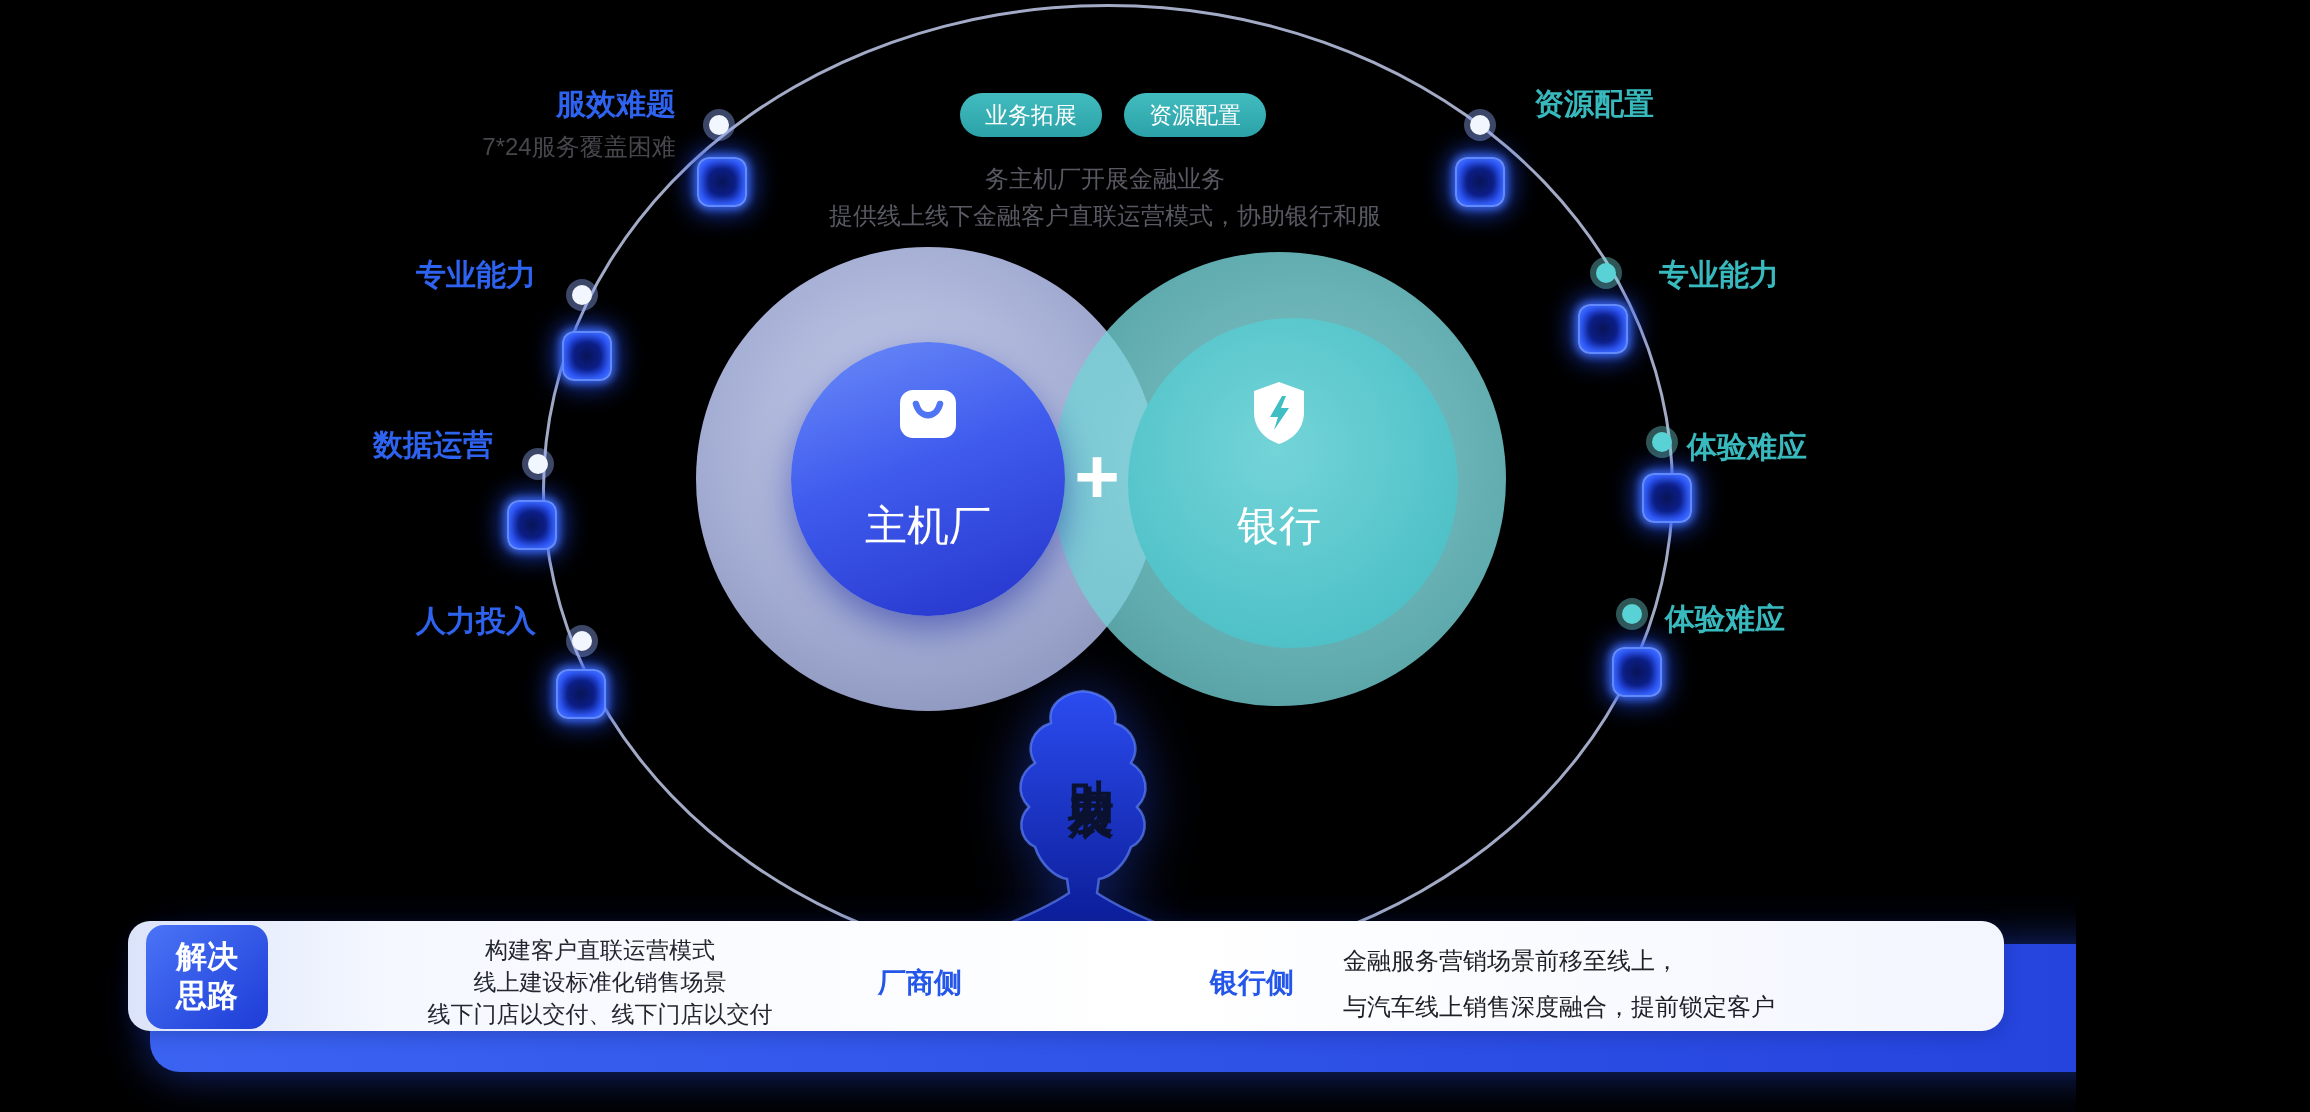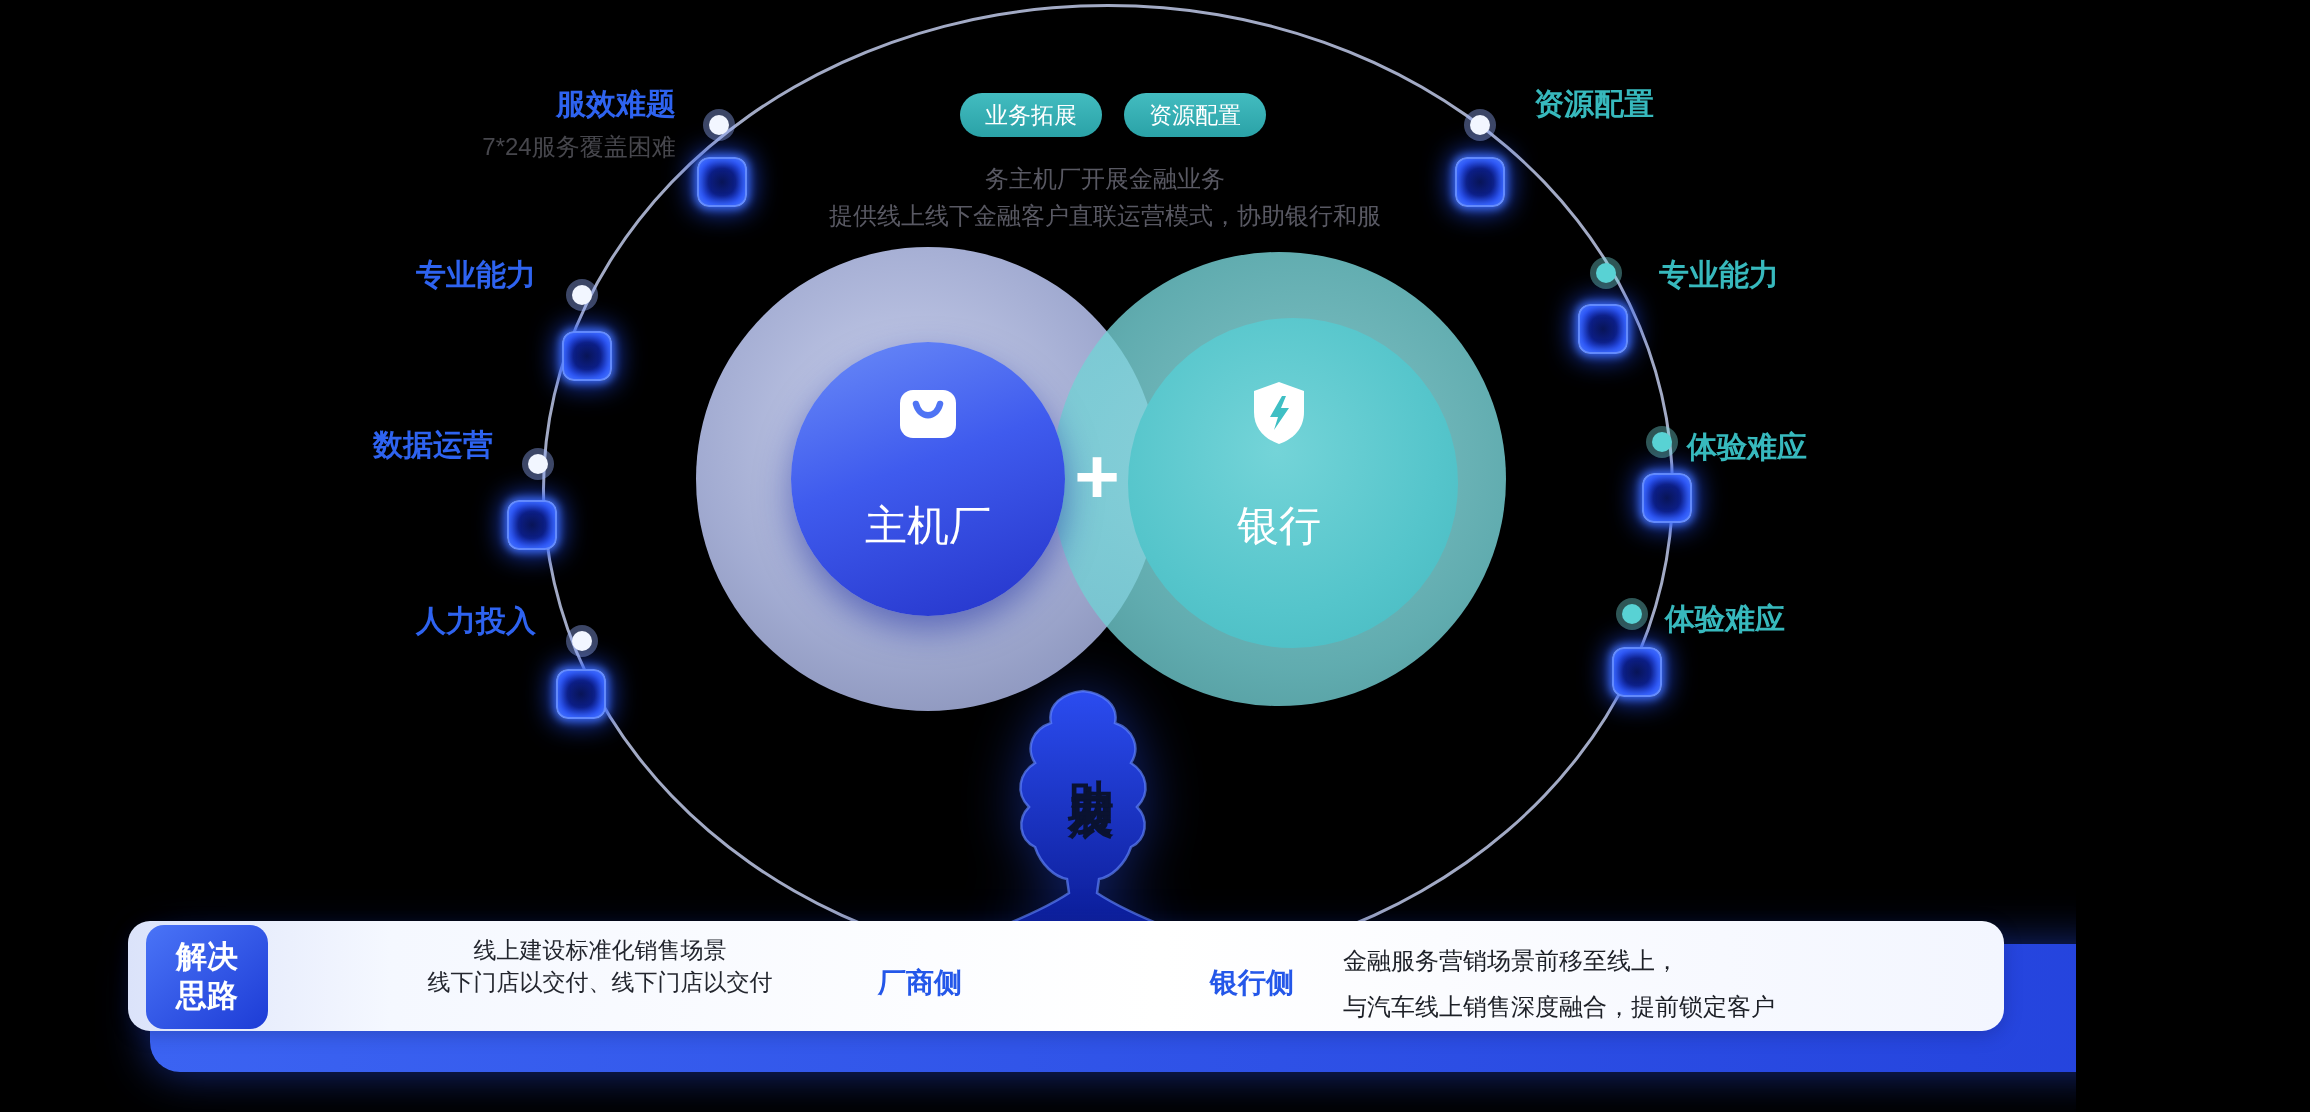--- a/index.html
+++ b/index.html
@@ -153,20 +153,21 @@
   </div>
   <div class="trunk-text">助力发展</div>
 
   <div class="bar-back"></div>
   <div class="bar"></div>
   <div class="badge">
     <div>解决</div>
     <div>思路</div>
   </div>
   <div class="sol-left">
+    <div>构建客户直联运营模式</div>
     <div>线上建设标准化销售场景</div>
     <div>线下门店以交付、线下门店以交付</div>
   </div>
   <div class="side-label side-factory">厂商侧</div>
   <div class="side-label side-bank">银行侧</div>
   <div class="sol-right">
     <div>金融服务营销场景前移至线上，</div>
     <div>与汽车线上销售深度融合，提前锁定客户</div>
   </div>
 

